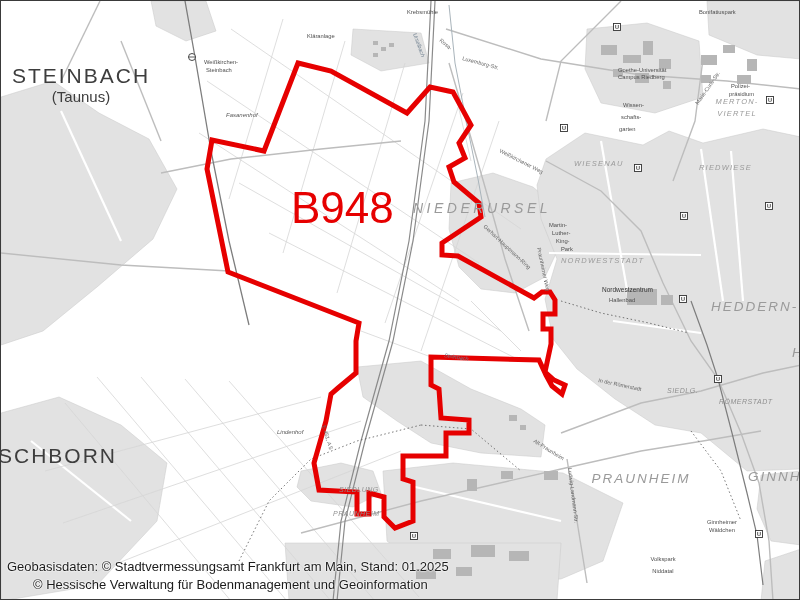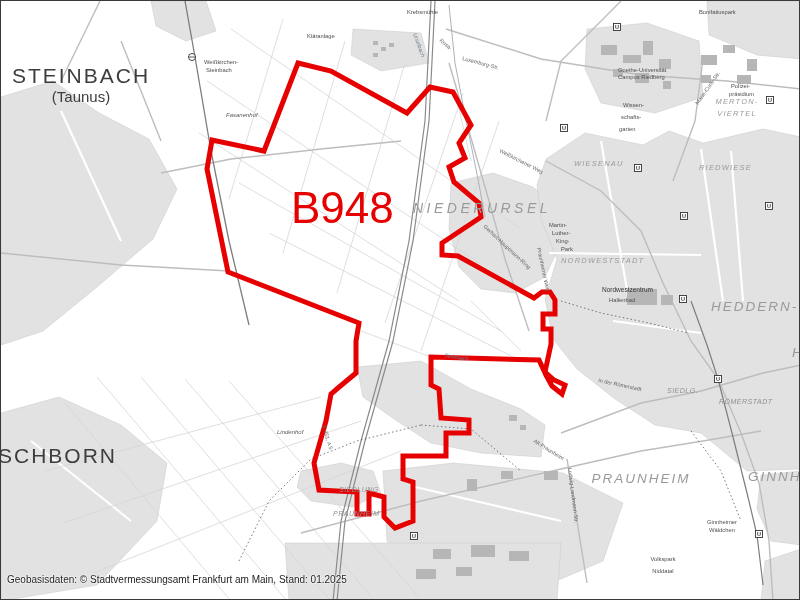--- a/index.html
+++ b/index.html
@@ -4,22 +4,22 @@
 <style>
   html,body{margin:0;padding:0;background:#888;}
   .frame{
     width:800px;height:600px;position:relative;margin:0 auto;
     border:1px solid #3a3a3a;box-sizing:border-box;
     background:#ffffff;overflow:hidden;
     font-family:"Liberation Sans", sans-serif;
   }
   svg{display:block;}
   .attrib{
-    position:absolute;left:6px;bottom:12px;
-    font-size:10px;line-height:1.4;color:#1c1c1c;
+    position:absolute;left:6px;bottom:5px;
+    font-size:13px;line-height:1.4;color:#1c1c1c;
     text-shadow:0 0 2px #fff,0 0 2px #fff,0 0 1px #fff;
     pointer-events:none;white-space:nowrap;
   }
   .attrib .l2{padding-left:26px;}
 </style>
 </head>
 <body>
 
 <div class="frame">
   <svg id="map-svg" width="800" height="600" viewBox="0 0 800 600">
@@ -188,14 +188,15 @@
       <text x="717" y="380.2" font-size="5.5" fill="#333" text-anchor="middle" font-family="&quot;Liberation Sans&quot;, sans-serif" font-weight="bold">U</text>
       <rect x="409.5" y="531.5" width="7" height="7" fill="#ffffff" stroke="#333" stroke-width="0.9"></rect>
       <text x="413" y="537.2" font-size="5.5" fill="#333" text-anchor="middle" font-family="&quot;Liberation Sans&quot;, sans-serif" font-weight="bold">U</text>
       <rect x="754.5" y="529.5" width="7" height="7" fill="#ffffff" stroke="#333" stroke-width="0.9"></rect>
       <text x="758" y="535.2" font-size="5.5" fill="#333" text-anchor="middle" font-family="&quot;Liberation Sans&quot;, sans-serif" font-weight="bold">U</text>
       <circle cx="191" cy="56" r="3.5" fill="#ffffff" stroke="#333" stroke-width="0.9"></circle>
       <line x1="187.5" y1="56" x2="194.5" y2="56" stroke="#333" stroke-width="0.8"></line>
     </svg>
   <div class="attrib">
     <div class="l1">Geobasisdaten: © Stadtvermessungsamt Frankfurt am Main, Stand: 01.2025</div>
+    <div class="l2">© Hessische Verwaltung für Bodenmanagement und Geoinformation</div>
   </div>
 </div>
 
 </body></html>

